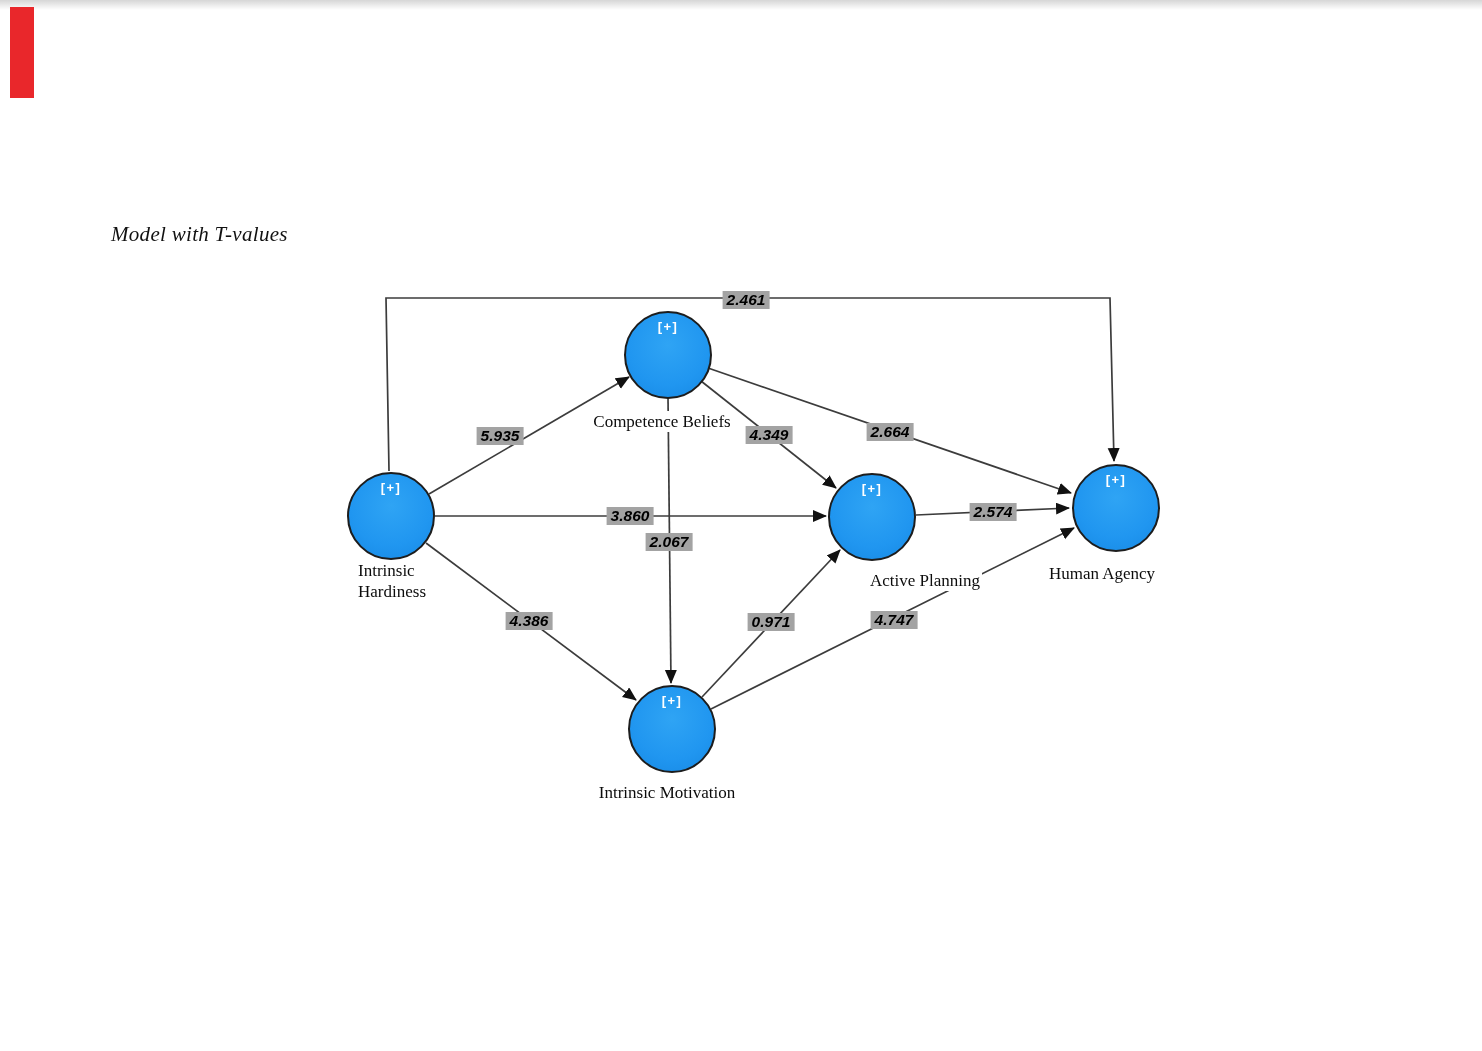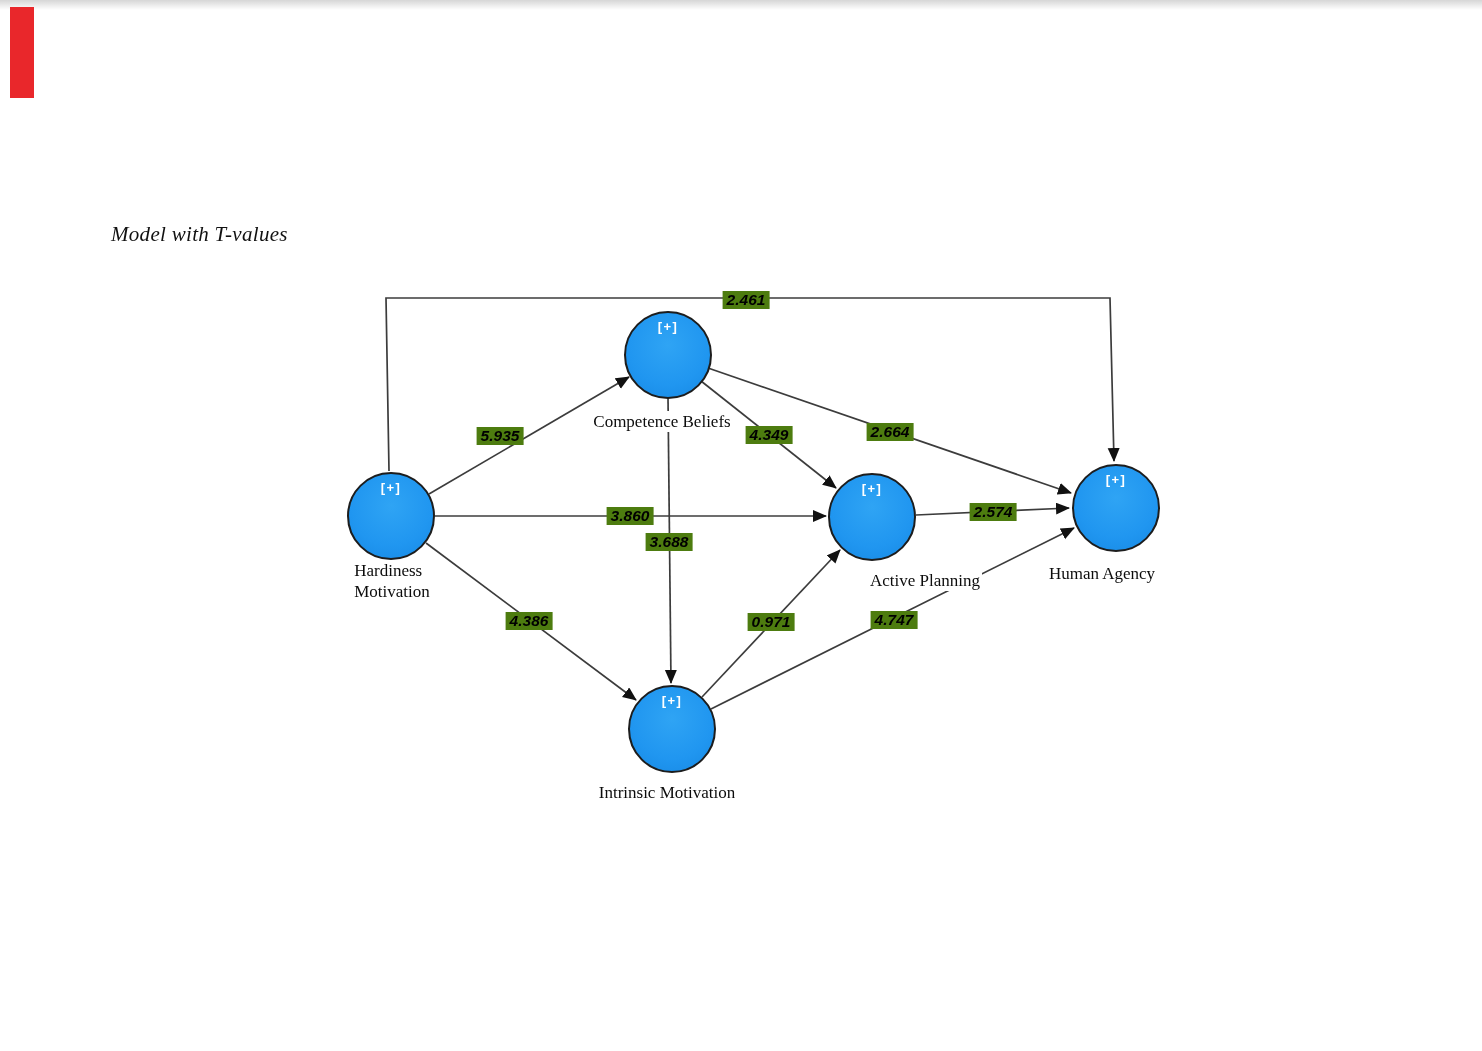--- a/index.html
+++ b/index.html
@@ -37,21 +37,21 @@
   }
   .node-label{
     position:absolute;transform:translateX(-50%);
     font:17px "Liberation Serif", serif;color:#0c0c0c;
     text-align:left;white-space:nowrap;line-height:21px;
     background:#ffffff;padding:0 2px;
   }
   .tval{
     position:absolute;transform:translate(-50%,-50%);
     font:italic bold 15.5px "Liberation Sans", sans-serif;
-    color:#000000;background:#4d7c0f;padding:0 4px;
+    color:#000000;background:#a3a3a3;padding:0 4px;
     white-space:nowrap;
   }
 </style>
 </head>
 <body>
 
 <div class="canvas">
 
   <div class="top-shadow"></div>
   <div class="red-bar" style="background:#e9272b"></div>
@@ -88,32 +88,32 @@
     <span class="plus">[+]</span>
   </div>
   <div class="node" style="left:1072px;top:464px">
     <span class="plus">[+]</span>
   </div>
   <div class="node" style="left:628px;top:685px">
     <span class="plus">[+]</span>
   </div>
 
   <div class="node-label" style="left:392px;top:560px">
+    <span style="display:block">Intrinsic</span>
     <span style="display:block">Hardiness</span>
-    <span style="display:block">Motivation</span>
   </div>
   <div class="node-label" style="left:662px;top:411px">Competence Beliefs</div>
   <div class="node-label" style="left:925px;top:570px">Active Planning</div>
   <div class="node-label" style="left:1102px;top:563px">Human Agency</div>
   <div class="node-label" style="left:667px;top:782px">Intrinsic Motivation</div>
 
   <div class="tval" style="left:746px;top:300px">2.461</div>
   <div class="tval" style="left:500px;top:436px">5.935</div>
   <div class="tval" style="left:630px;top:516px">3.860</div>
   <div class="tval" style="left:529px;top:621px">4.386</div>
   <div class="tval" style="left:769px;top:435px">4.349</div>
   <div class="tval" style="left:890px;top:432px">2.664</div>
-  <div class="tval" style="left:669px;top:542px">3.688</div>
+  <div class="tval" style="left:669px;top:542px">2.067</div>
   <div class="tval" style="left:993px;top:512px">2.574</div>
   <div class="tval" style="left:771px;top:622px">0.971</div>
   <div class="tval" style="left:894px;top:620px">4.747</div>
 
 </div>
 
 </body></html>

